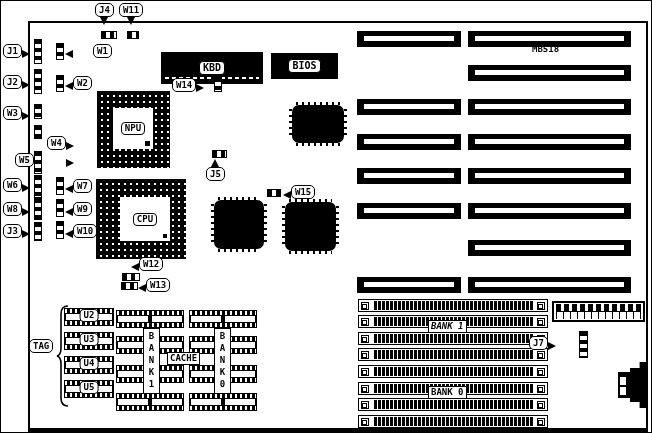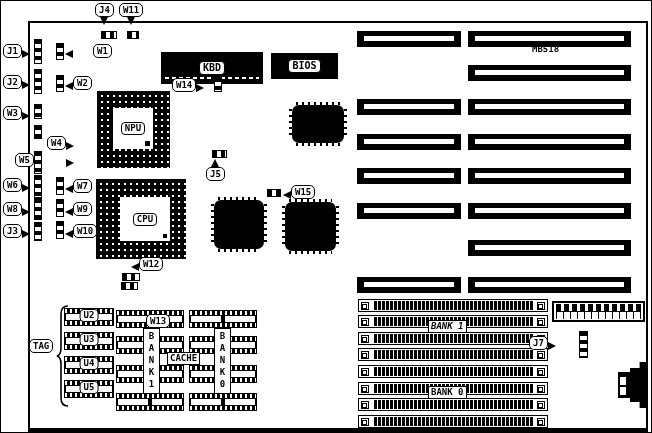--- a/index.html
+++ b/index.html
@@ -223,21 +223,21 @@
   <div class="co" style="left:282px;top:184px;">
     <span class="ar-l"></span>
       <span class="cbox">W15</span>
   </div>
 
   <div class="co" style="left:130px;top:256px;">
     <span class="ar-l"></span>
       <span class="cbox">W12</span>
   </div>
   <div class="jmph" style="left:121px;top:272px;width:18px;"></div>
-  <div class="co" style="left:137px;top:277px;margin-top:36px;">
+  <div class="co" style="left:137px;top:277px;">
     <span class="ar-l"></span>
       <span class="cbox">W13</span>
   </div>
   <div class="jmph" style="left:120px;top:281px;width:17px;"></div>
 
   <div class="model" style="left:531px;top:43px;">MB518</div>
 
   <div class="slot" style="left:356px;top:30px;width:104px;">
       <span></span>
     </div>

